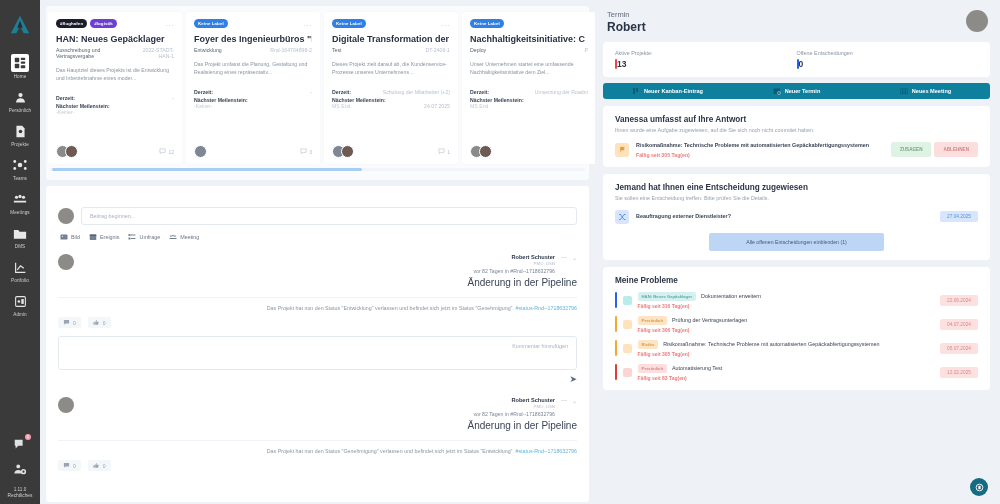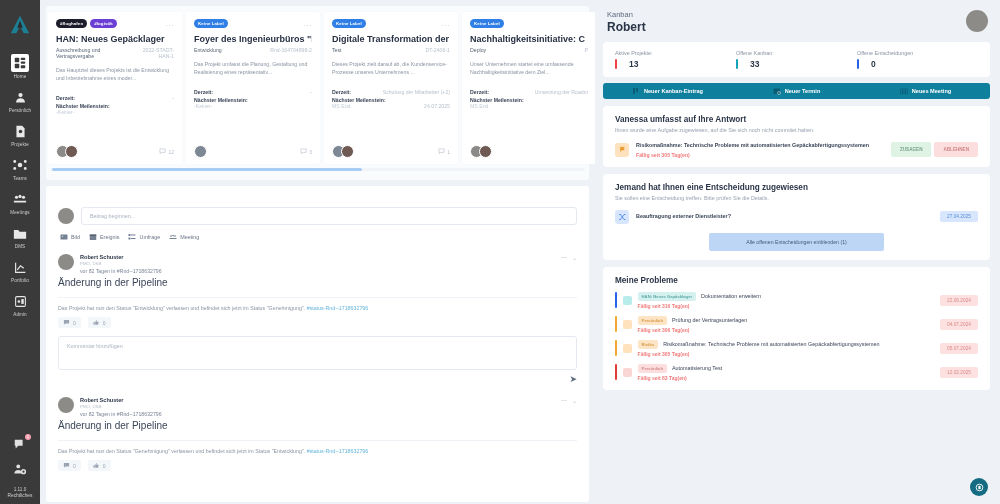--- a/index.html
+++ b/index.html
@@ -133,21 +133,21 @@
     height: 18px; display: flex; align-items: center;
     padding: 0 8px; font-size: 5.4px; color: #aab3c0;
   }
   .composer-actions { display: flex; gap: 9px; margin-top: 8px; margin-left: 2px; }
   .ca {
     display: flex; align-items: center; gap: 3px;
     font-size: 5.4px; color: #6b7688; cursor: pointer;
   }
   .ca svg { opacity: .85; }
 
-  .post { margin-top: 13px; }
+  .post { margin-top: 13px; text-align: right; }
   .post-head { display: flex; align-items: flex-start; gap: 6px; }
   .post-meta { flex: 1; }
   .p-name { font-size: 5.6px; font-weight: bold; color: #2b3548; }
   .p-role { font-size: 4.4px; color: #b4bcc8; margin-top: 1px;}
   .p-time { font-size: 5.2px; color: #7a8496; margin-top: 2px;}
   .post-ctrl { display: flex; gap: 5px; color: #b9c2ce; font-size: 6px; }
   .post-title { font-size: 10px; color: #3a4557; margin-top: 3px; }
   .post-body {
     font-size: 5.3px; color: #8b95a3; margin-top: 9px;
     padding-top: 7px; border-top: 1px solid #eff2f6;
@@ -171,21 +171,21 @@
   .greet-hello { font-size: 7.5px; color: #5f6b7e; }
   .greet-name { font-size: 12px; font-weight: bold; color: #2b3548; margin-top: 1px;}
   .greet-av { width: 22px; height: 22px; border-radius: 50%; background: #8d8b88; }
 
   .stats-card {
     background: #fff; border-radius: 4px; margin-top: 8px;
     padding: 8px 12px; display: flex;
   }
   .stat { flex: 1; }
   .stat-label { font-size: 5.4px; color: #8a94a3; }
-  .stat-val { display: flex; align-items: center; gap: 12px; margin-top: 3px; }
+  .stat-val { display: flex; align-items: center; gap: 0; margin-top: 3px; }
   .stat-bar { width: 2px; height: 10px; border-radius: 1px; }
   .stat-num { font-size: 8.5px; font-weight: bold; color: #2b3548; }
 
   .action-bar {
     display: flex; background: #0f7f9e; border-radius: 3px;
     margin-top: 6px; height: 16px; align-items: center;
   }
   .action {
     flex: 1; display: flex; align-items: center; justify-content: center;
     gap: 4px; color: #fff; font-size: 5.6px; font-weight: bold; cursor: pointer;
@@ -644,39 +644,32 @@
           </span>
         </div>
       </div>
     </div>
   </div>
 
   <div class="right-col">
 
     <div class="greet">
       <div>
-        <div class="greet-hello">Kanban</div>
+        <div class="greet-hello">Termin</div>
         <div class="greet-name">Robert</div>
       </div>
       <span class="greet-av"></span>
     </div>
 
     <div class="stats-card">
       <div class="stat">
         <div class="stat-label">Aktive Projekte:</div>
         <div class="stat-val">
           <span class="stat-bar" style="background:#ef4444"></span>
           <span class="stat-num">13</span>
-        </div>
-      </div>
-      <div class="stat">
-        <div class="stat-label">Offene Kanban:</div>
-        <div class="stat-val">
-          <span class="stat-bar" style="background:#17a2b8"></span>
-          <span class="stat-num">33</span>
         </div>
       </div>
       <div class="stat">
         <div class="stat-label">Offene Entscheidungen</div>
         <div class="stat-val">
           <span class="stat-bar" style="background:#2563eb"></span>
           <span class="stat-num">0</span>
         </div>
       </div>
     </div>

